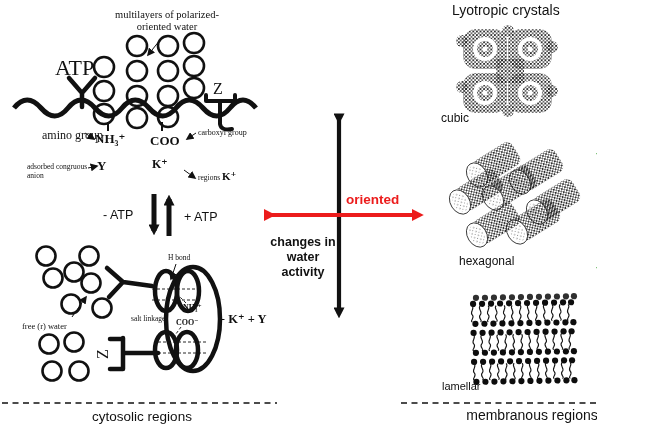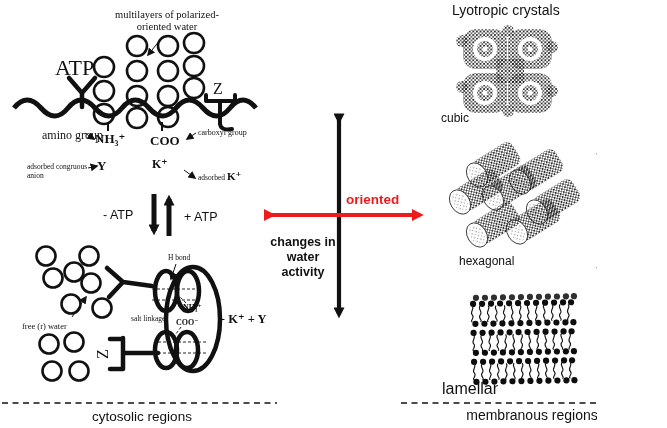--- a/index.html
+++ b/index.html
@@ -249,21 +249,21 @@
   <div class="t serif" style="left:27px;top:162px;font-size:7.5px;line-height:9px;">
     <div>adsorbed congruous</div>
     <div>anion</div>
   </div>
 
   <div class="t serif b" style="left:97px;top:158px;font-size:13px;">Y</div>
 
   <div class="t serif b" style="left:152px;top:157px;font-size:12px;">K⁺</div>
 
   <div class="t serif" style="left:198px;top:170px;font-size:7.5px;">
-    <span>adsorbed</span>
+    <span>regions</span>
     <span class="b" style="font-size:11px;">K⁺</span>
   </div>
 
   <div class="t sans" style="left:103px;top:208px;font-size:12.5px;">- ATP</div>
 
   <div class="t sans" style="left:184px;top:210px;font-size:12.5px;">+ ATP</div>
 
   <div class="t serif" style="left:22px;top:321px;font-size:8.5px;">free (r) water</div>
 
   <div class="t serif" style="left:168px;top:253px;font-size:7.5px;">H bond</div>
@@ -287,18 +287,18 @@
     <div>water</div>
     <div>activity</div>
   </div>
 
   <div class="t sans" style="left:452px;top:2px;font-size:14px;">Lyotropic crystals</div>
 
   <div class="t sans" style="left:441px;top:111px;font-size:12px;">cubic</div>
 
   <div class="t sans" style="left:433px;top:254px;font-size:12px;padding-left:26px;">hexagonal</div>
 
-  <div class="t sans" style="left:442px;top:380px;font-size:16px;">lamellar</div>
+  <div class="t sans" style="left:442px;top:380px;font-size:11px;">lamellar</div>
 
 
   <div class="t sans ctr" style="left:462px;top:407px;width:140px;font-size:14px;">membranous regions</div>
 
 </div>
 
 </body></html>

